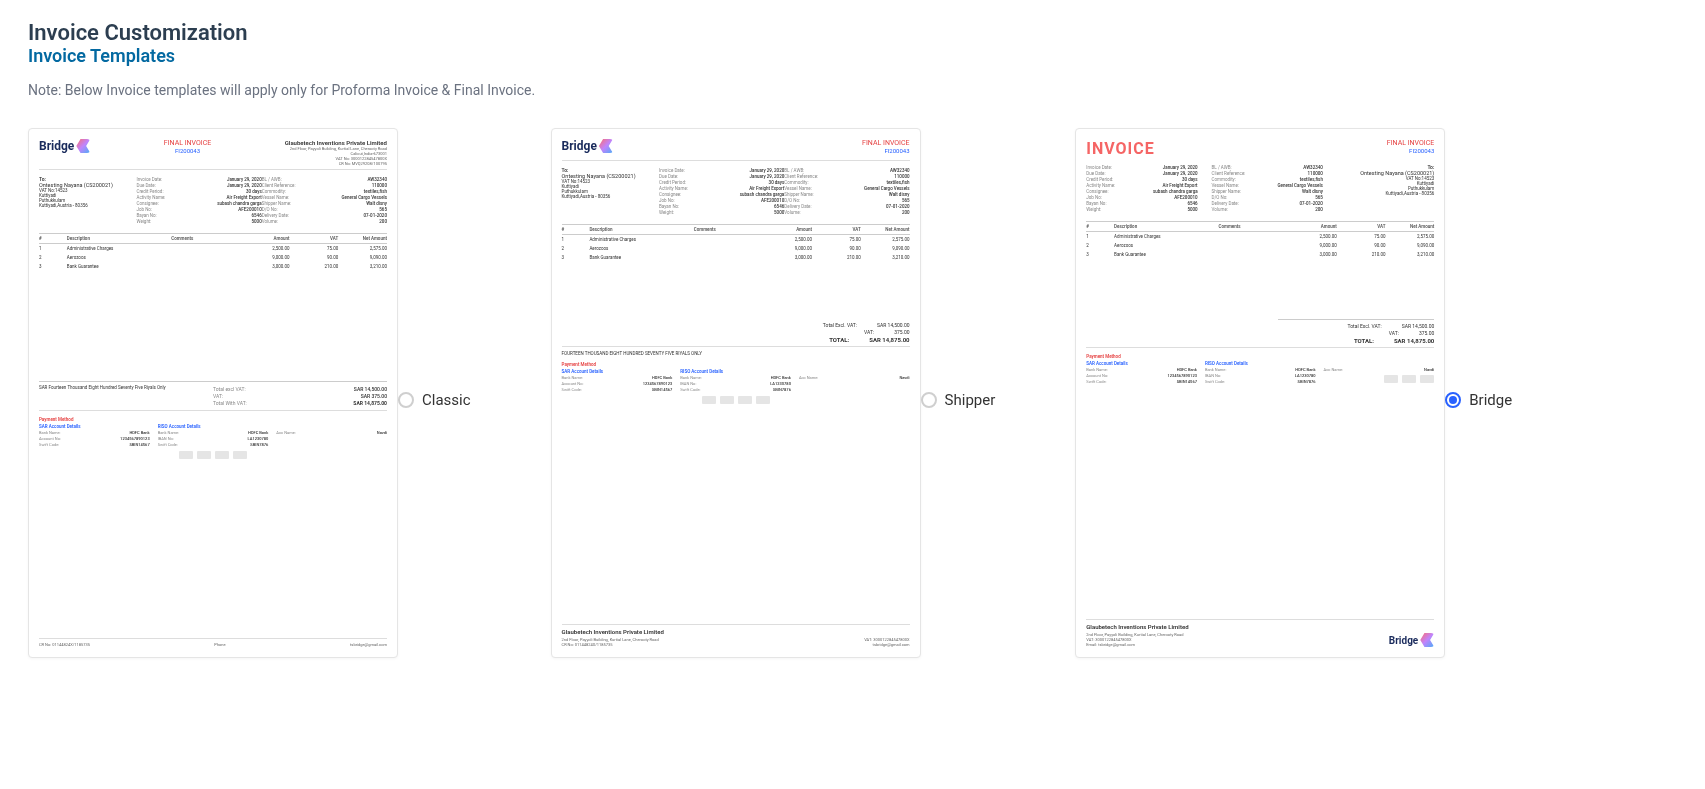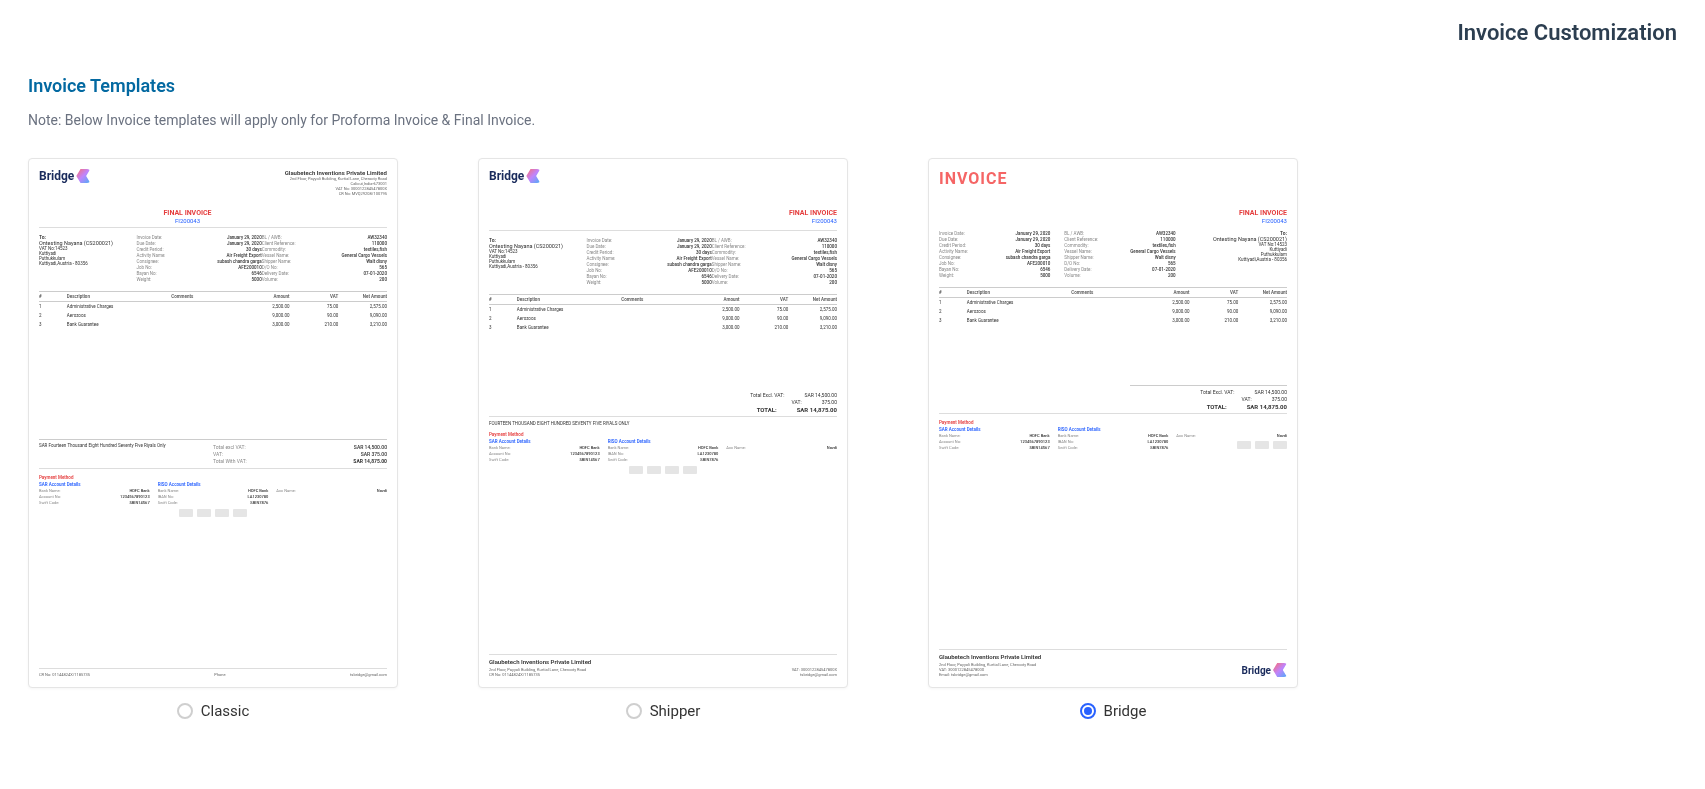--- a/index.html
+++ b/index.html
@@ -10,42 +10,40 @@
     body {
       font-family: -apple-system, BlinkMacSystemFont, 'Segoe UI', Roboto, sans-serif;
       background: #fff;
       padding: 20px 28px;
       color: #333;
     }
     .page-title {
       font-size: 22px;
       font-weight: 600;
       color: #2c3e50;
-      margin-bottom: 30px;
-      text-align: right;
     }
     .section-title {
       font-size: 18px;
       font-weight: 600;
       color: #0369a1;
       margin-bottom: 16px;
     }
     .note {
       font-size: 14px;
       color: #6b7280;
       margin-bottom: 30px;
     }
     .templates-row {
       display: flex;
       gap: 80px;
       justify-content: flex-start;
     }
     .template-col {
       display: flex;
-      flex-direction: column;
+      flex-direction: row;
       align-items: center;
     }
     .template-preview {
       width: 370px;
       height: 530px;
       border: 1px solid #e5e5e5;
       border-radius: 4px;
       background: #fff;
       box-shadow: 0 1px 3px rgba(0,0,0,0.04);
       margin-bottom: 14px;
@@ -105,23 +103,22 @@
       width: 14px;
       height: 14px;
       background: linear-gradient(135deg, #ff6b6b 0%, #c084fc 50%, #4dabf7 100%);
       border-radius: 3px;
       display: inline-block;
       clip-path: polygon(30% 0%, 100% 0%, 70% 50%, 100% 100%, 30% 100%, 0% 50%);
     }
     .mini-title-block { text-align: right; }
     .mini-fi {
       color: #e53e3e;
-      font-weight: 700;
+      font-weight: 400;
       font-size: 7px;
-      margin-top: 40px;
     }
     .mini-fi-num {
       color: #2962ff;
       font-size: 6px;
     }
     .mini-company {
       font-size: 6px;
       font-weight: 600;
       text-align: right;
     }

